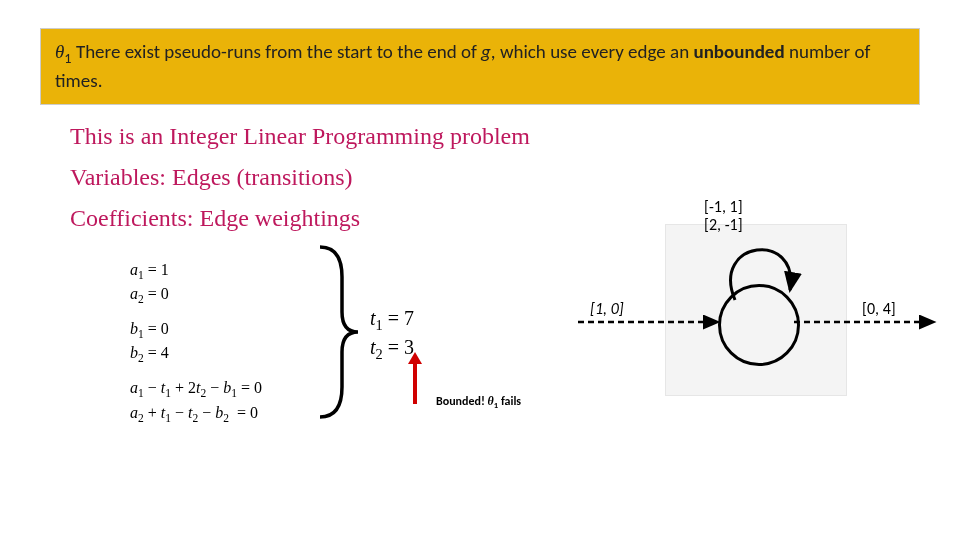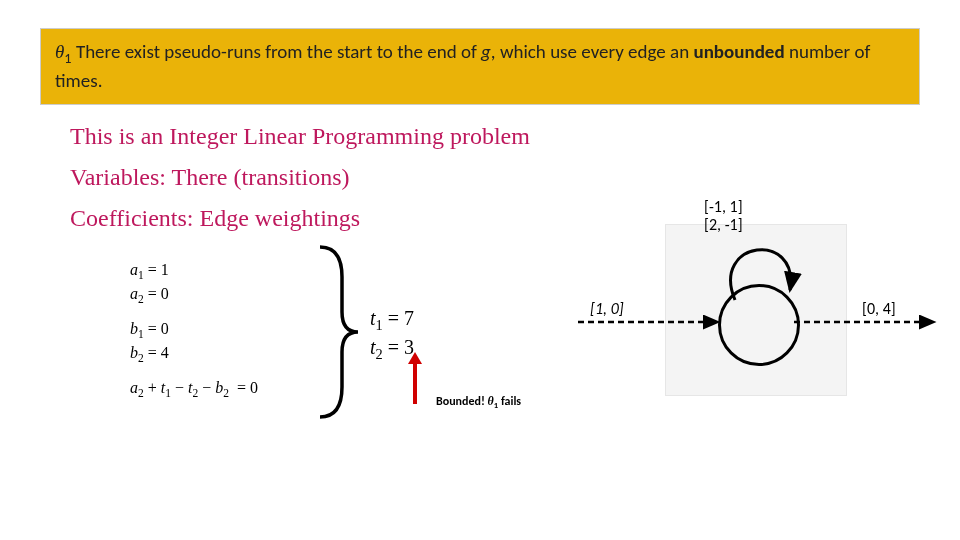--- a/index.html
+++ b/index.html
@@ -145,33 +145,40 @@
 
 <div class="theta-box">
   <span class="theta">θ</span><span class="sub">1</span>
   <span>There exist pseudo-runs from the start to the end of</span>
   <span class="g-italic">g</span><span>, which use every edge an</span>
   <b>unbounded</b>
   <span>number of times.</span>
 </div>
 
 <div class="body-text">This is an Integer Linear Programming problem</div>
-<div class="body-text tight">Variables: There (transitions)</div>
+<div class="body-text tight">Variables: Edges (transitions)</div>
 <div class="body-text tight">Coefficients: Edge weightings</div>
 
 <div class="lower">
 
   <div class="math-block">
     <div class="row"><span class="mi">a</span><span class="ms">1</span> <span>= 1</span></div>
     <div class="row"><span class="mi">a</span><span class="ms">2</span> <span>= 0</span></div>
     <div class="gap"></div>
     <div class="row"><span class="mi">b</span><span class="ms">1</span> <span>= 0</span></div>
     <div class="row"><span class="mi">b</span><span class="ms">2</span> <span>= 4</span></div>
     <div class="gap"></div>
     <div class="row">
+      <span class="mi">a</span><span class="ms">1</span>
+      − <span class="mi">t</span><span class="ms">1</span>
+      + 2<span class="mi">t</span><span class="ms">2</span>
+      − <span class="mi">b</span><span class="ms">1</span>
+      <span>= 0</span>
+    </div>
+    <div class="row">
       <span class="mi">a</span><span class="ms">2</span>
       + <span class="mi">t</span><span class="ms">1</span>
       − <span class="mi">t</span><span class="ms">2</span>
       − <span class="mi">b</span><span class="ms">2</span>
       &nbsp;<span>= 0</span>
     </div>
   </div>
 
   <svg class="brace" viewBox="0 0 50 180">
     <path d="M10 5 Q32 5 32 35 L32 70 Q32 90 48 90 Q32 90 32 110 L32 145 Q32 175 10 175" fill="none" stroke="#000" stroke-width="3.5"></path>

